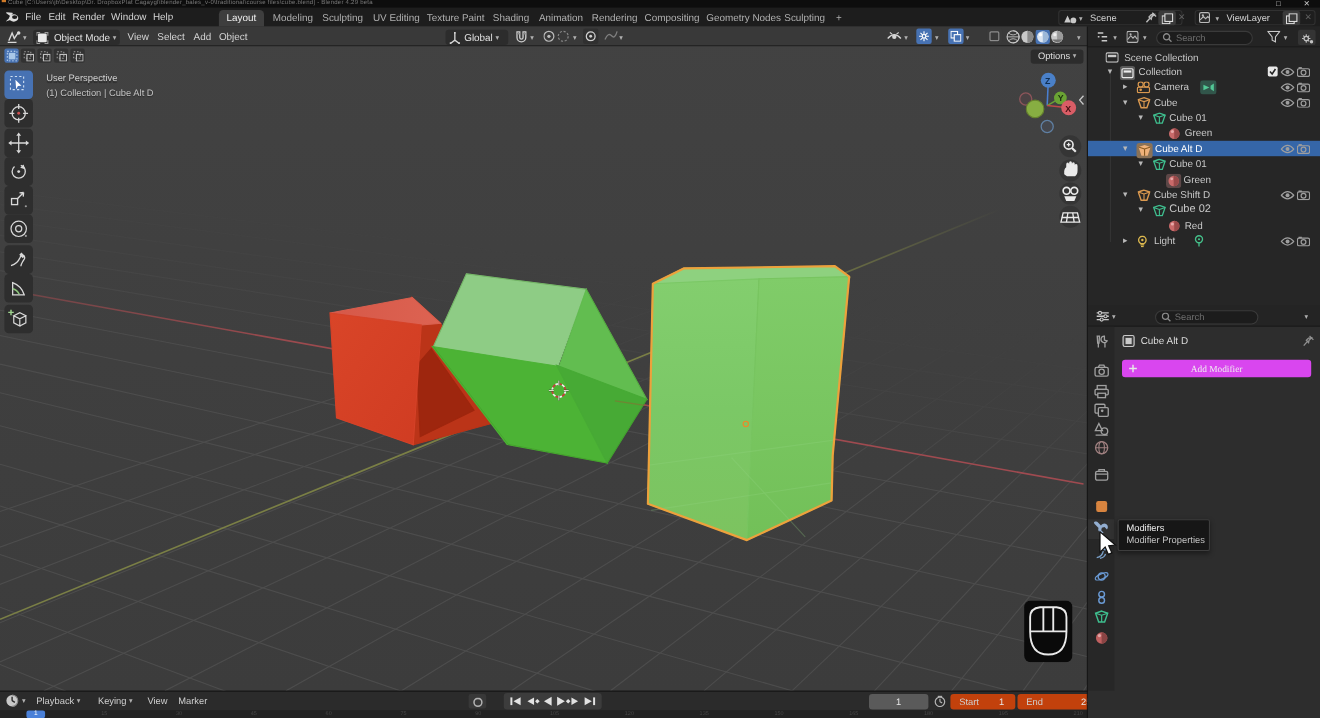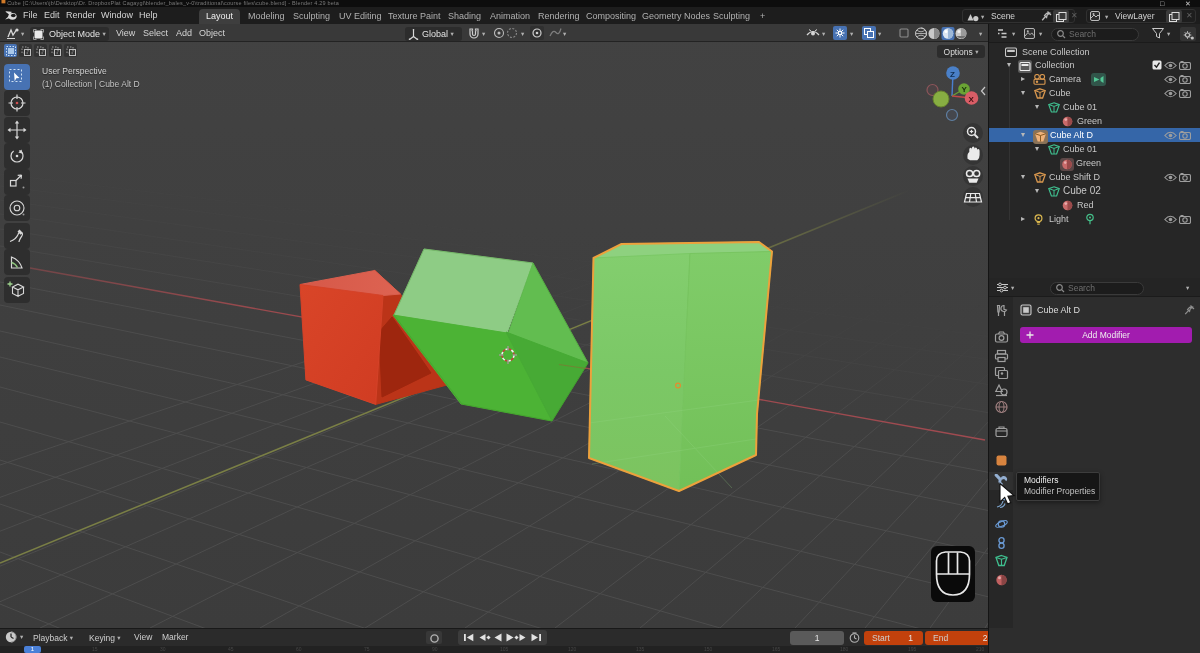--- a/index.html
+++ b/index.html
@@ -620,21 +620,21 @@
 <div class="abs" style="left:1068px;top:282px;color:#6f6f6f;font-size:8.5px;line-height:13px;">Search</div>
 <span class="abs caret" style="left:1186px;top:284px;">▾</span>
 <svg class="abs" style="left:1020px;top:304px" width="12" height="12">
       <rect x="1" y="1" width="10" height="10" rx="1.5" fill="#3d3d3d" stroke="#c9c9c9" stroke-width="1.1"></rect>
       <rect x="3.2" y="3.2" width="5.6" height="5.6" fill="#c9c9c9"></rect>
     </svg>
 <div class="abs" style="left:1037px;top:303px;color:#dcdcdc;font-size:9px;line-height:14px;">Cube Alt D</div>
 <svg class="abs" style="left:1184px;top:304px" width="11" height="12">
       <path d="M6.5,1.5 l3.5,3.5 M8.2,3.2 l-2.2,2.2 l-0.4,2 l-2,-2 l2,-2 z M4.2,6.8 l-3,3.4" stroke="#8f8f8f" stroke-width="1.2" fill="none"></path>
     </svg>
-<div class="abs" style="left:1020px;top:327px;width:172px;height:16px;background:#a21caf;border-radius:3px;color:#f0f0f0;font-size:8.5px;text-align:center;line-height:16px;">Add Modifier</div>
+<div class="abs" style="left:1020px;top:327px;width:172px;height:16px;background:#d946ef;border-radius:3px;color:#f0f0f0;font-size:8.5px;text-align:center;line-height:16px;font-family:Liberation Serif, serif;">Add Modifier</div>
 <svg class="abs" style="left:1026px;top:331px" width="8" height="8">
       <path d="M4,0.5 L4,7.5 M0.5,4 L7.5,4" stroke="#e8e8e8" stroke-width="1.3"></path>
     </svg>
 <svg class="abs" style="left:994px;top:304px" width="15" height="14">
       <path d="M3.5,1.5 l2,0 l-0.4,6.5 l-1.2,0 z M4.5,8.5 l0,3.5" stroke="#a0a0a0" fill="none" stroke-width="1.2"></path>
       <path d="M10,1.5 a3,3 0 1,0 2.5,4.5 l-2.5,-0.8 l0,-2.2 z M10.5,7.5 l0,4.5" stroke="#a0a0a0" fill="none" stroke-width="1.2"></path>
     </svg>
 <svg class="abs" style="left:994px;top:330px" width="15" height="14">
       <rect x="1.5" y="4" width="12" height="8" rx="1.5" fill="none" stroke="#a0a0a0" stroke-width="1.2"></rect>
       <circle cx="7.5" cy="8" r="2.4" fill="none" stroke="#a0a0a0" stroke-width="1.2"></circle>

